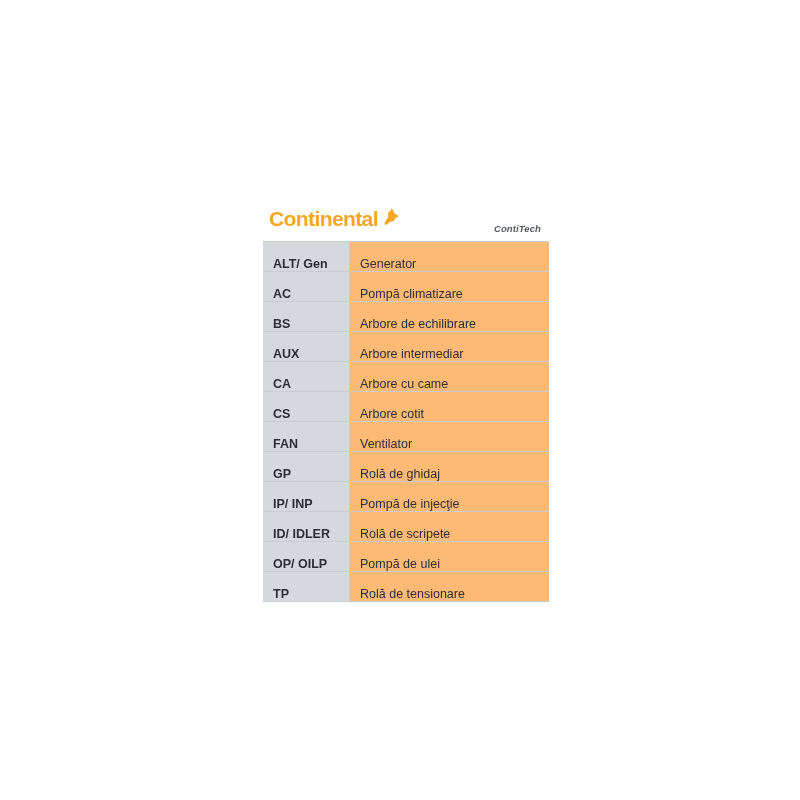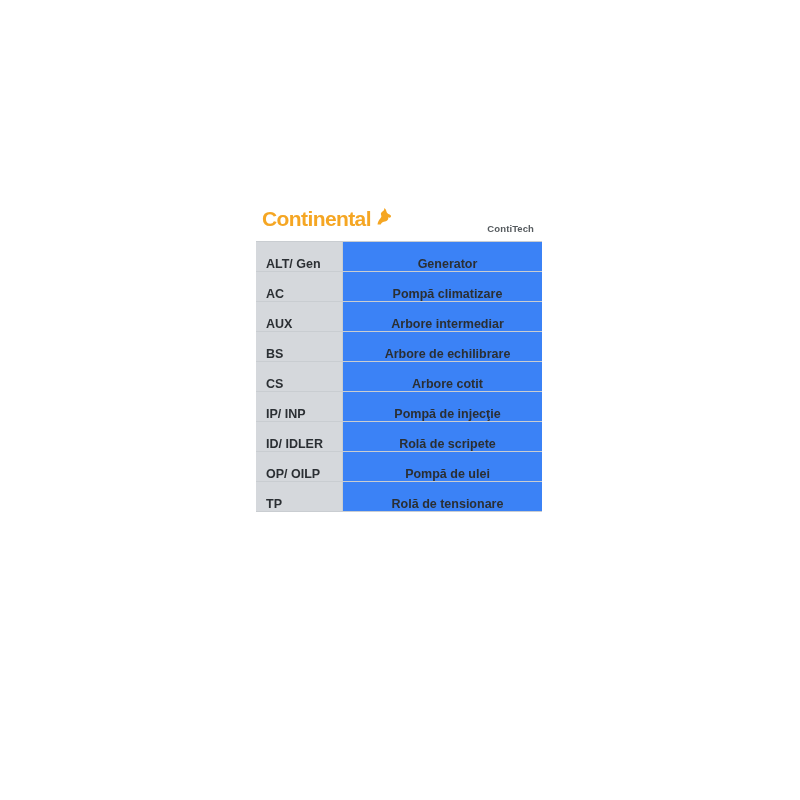--- a/index.html
+++ b/index.html
@@ -13,21 +13,21 @@
     font-family: "Liberation Sans", sans-serif;
     overflow: hidden;
   }
   .page {
     position: relative;
     width: 800px;
     height: 800px;
   }
   .legend-card {
     position: absolute;
-    left: 256px;
+    left: 263px;
     top: 196px;
     width: 286px;
     background: #ffffff;
   }
   .brand-header {
     position: relative;
     height: 45px;
     background: #ffffff;
     display: flex;
     align-items: center;
@@ -49,20 +49,21 @@
     display: inline-block;
   }
   .brand-sub {
     position: absolute;
     right: 8px;
     bottom: 7px;
     font-size: 9.5px;
     font-weight: bold;
     color: #555a5e;
     letter-spacing: 0.1px;
+    font-style: italic;
   }
   table.legend {
     border-collapse: collapse;
     width: 286px;
     table-layout: fixed;
   }
   table.legend tr {
     height: 25.4px;
   }
   table.legend td {
@@ -77,23 +78,22 @@
   table.legend tr:first-child td {
     border-top: 1px solid #c9cdd1;
   }
   td.code {
     width: 76px;
     background: #d5d8dc;
     font-weight: bold;
     border-right: 1px solid #c9cdd1;
   }
   td.desc {
-    background: #3b82f6;
-    font-weight: bold;
-    text-align: center;
+    background: #fdba74;
+    font-weight: normal;
   }
 </style>
 </head>
 <body>
 
 <div class="page">
 
   <div class="legend-card">
 
     <div class="brand-header">
@@ -112,30 +112,42 @@
       <tbody>
         <tr>
           <td class="code">ALT/ Gen</td>
           <td class="desc">Generator</td>
         </tr>
         <tr>
           <td class="code">AC</td>
           <td class="desc">Pompă climatizare</td>
         </tr>
         <tr>
+          <td class="code">BS</td>
+          <td class="desc">Arbore de echilibrare</td>
+        </tr>
+        <tr>
           <td class="code">AUX</td>
           <td class="desc">Arbore intermediar</td>
         </tr>
         <tr>
-          <td class="code">BS</td>
-          <td class="desc">Arbore de echilibrare</td>
+          <td class="code">CA</td>
+          <td class="desc">Arbore cu came</td>
         </tr>
         <tr>
           <td class="code">CS</td>
           <td class="desc">Arbore cotit</td>
+        </tr>
+        <tr>
+          <td class="code">FAN</td>
+          <td class="desc">Ventilator</td>
+        </tr>
+        <tr>
+          <td class="code">GP</td>
+          <td class="desc">Rolă de ghidaj</td>
         </tr>
         <tr>
           <td class="code">IP/ INP</td>
           <td class="desc">Pompă de injecţie</td>
         </tr>
         <tr>
           <td class="code">ID/ IDLER</td>
           <td class="desc">Rolă de scripete</td>
         </tr>
         <tr>

